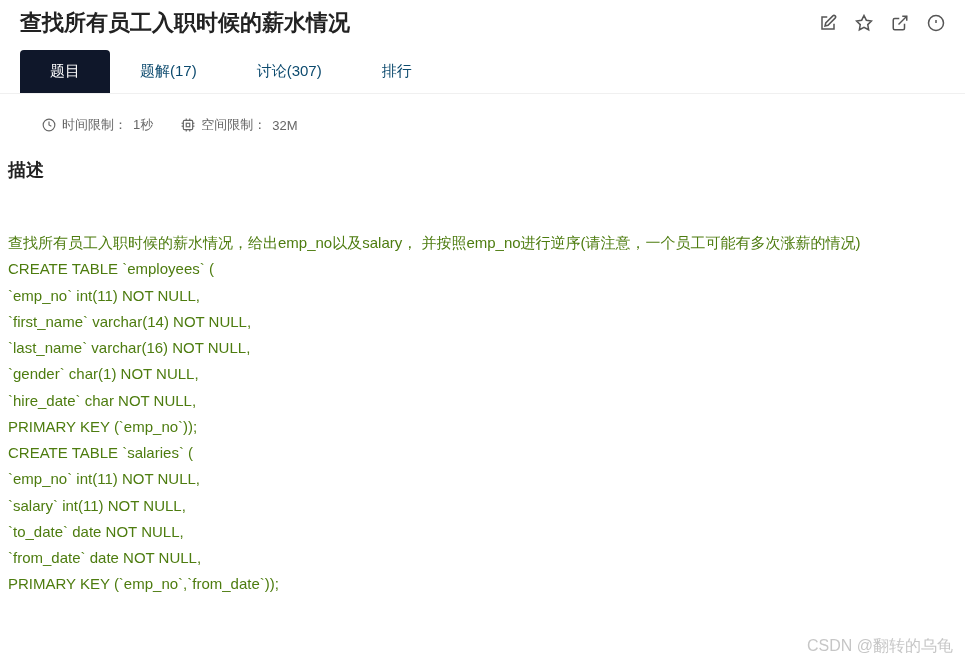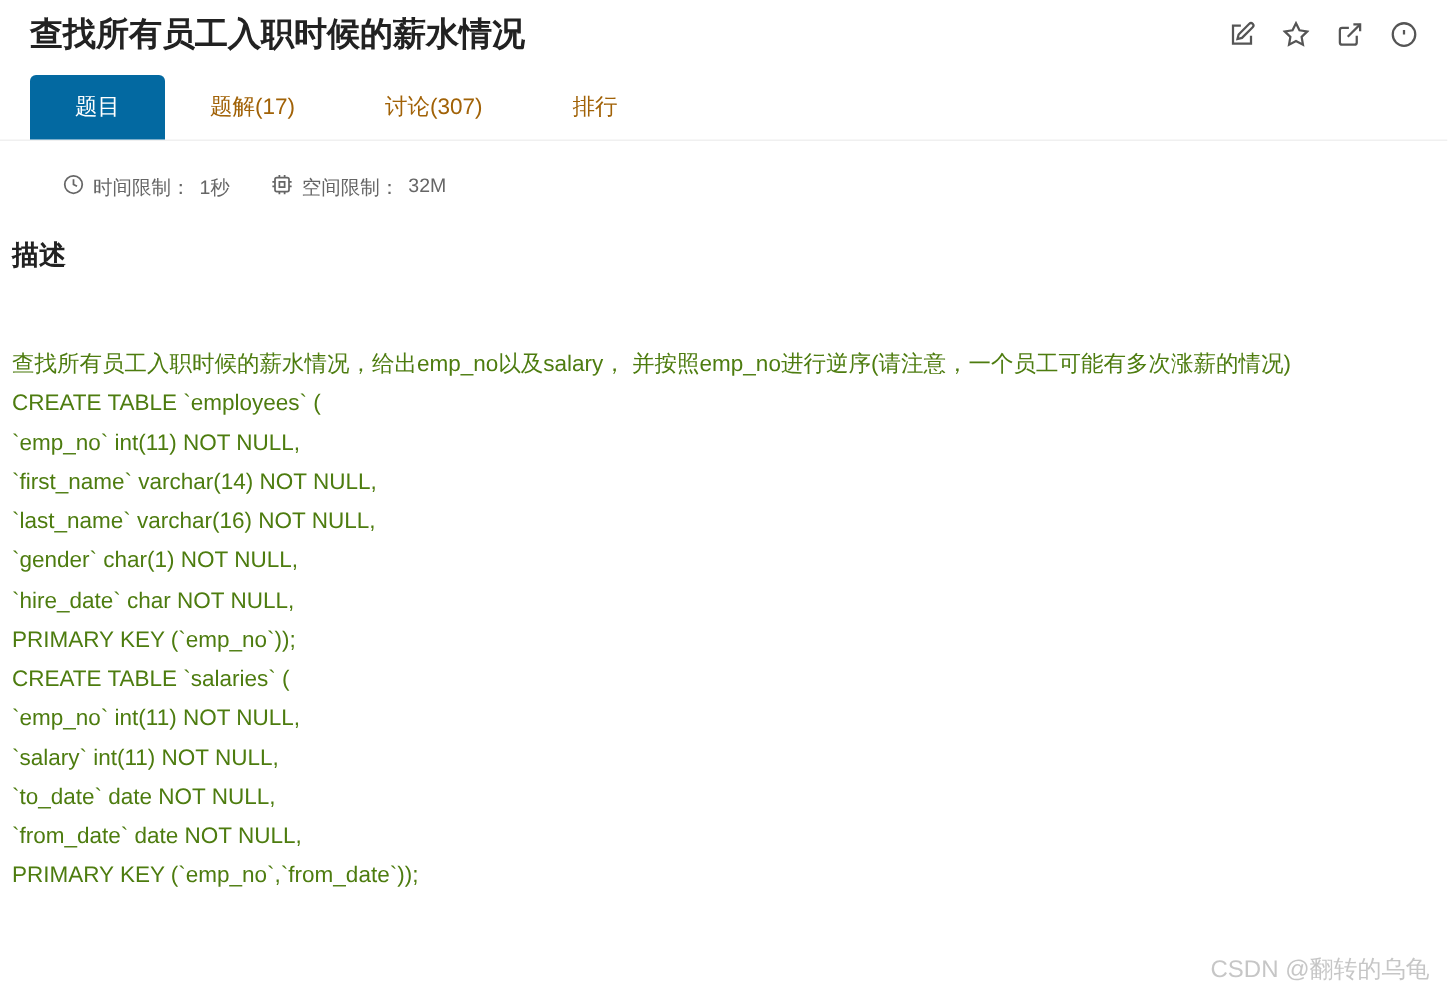--- a/index.html
+++ b/index.html
@@ -42,39 +42,39 @@
     }
     .tabs {
       display: flex;
       padding: 0 20px;
       border-bottom: 1px solid #f0f0f0;
       margin-bottom: 4px;
     }
     .tab {
       padding: 12px 30px;
       font-size: 15px;
-      color: #a16207;
+      color: #0c4a6e;
       cursor: pointer;
       border-radius: 4px 4px 0 0;
     }
     .tab.active {
-      background: #0369a1;
+      background: #0f172a;
       color: #fff;
     }
     .limits {
       display: flex;
       align-items: center;
       gap: 28px;
       padding: 18px 42px 14px 42px;
       font-size: 13px;
       color: #666;
     }
     .limit-item {
       display: flex;
-      align-items: flex-start;
+      align-items: center;
       gap: 6px;
     }
     .limit-icon {
       width: 14px;
       height: 14px;
       display: flex;
       align-items: center;
       justify-content: center;
     }
     .content {

